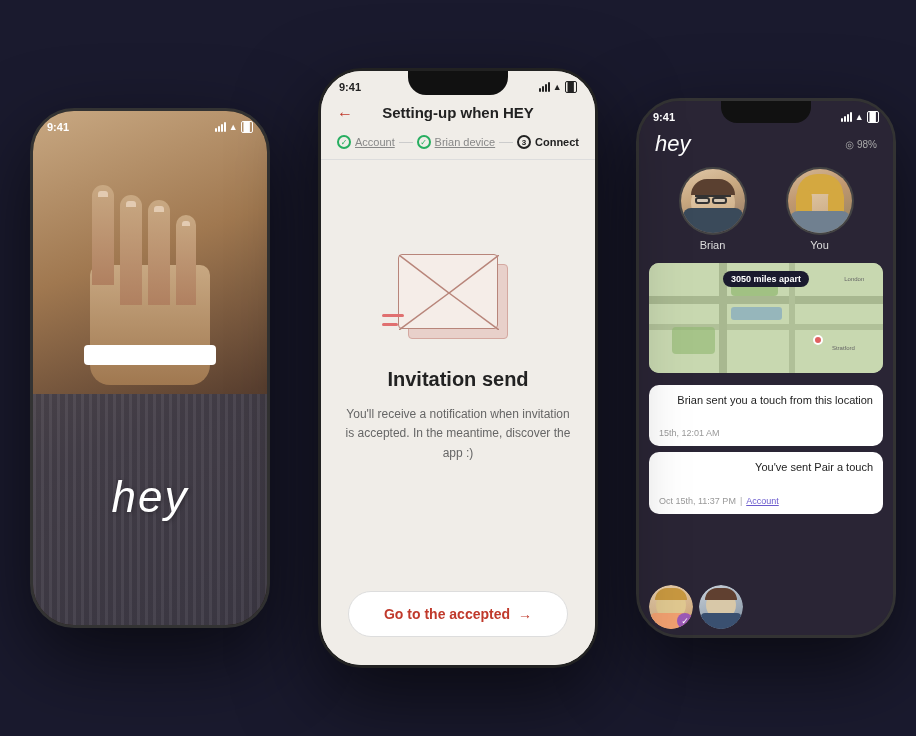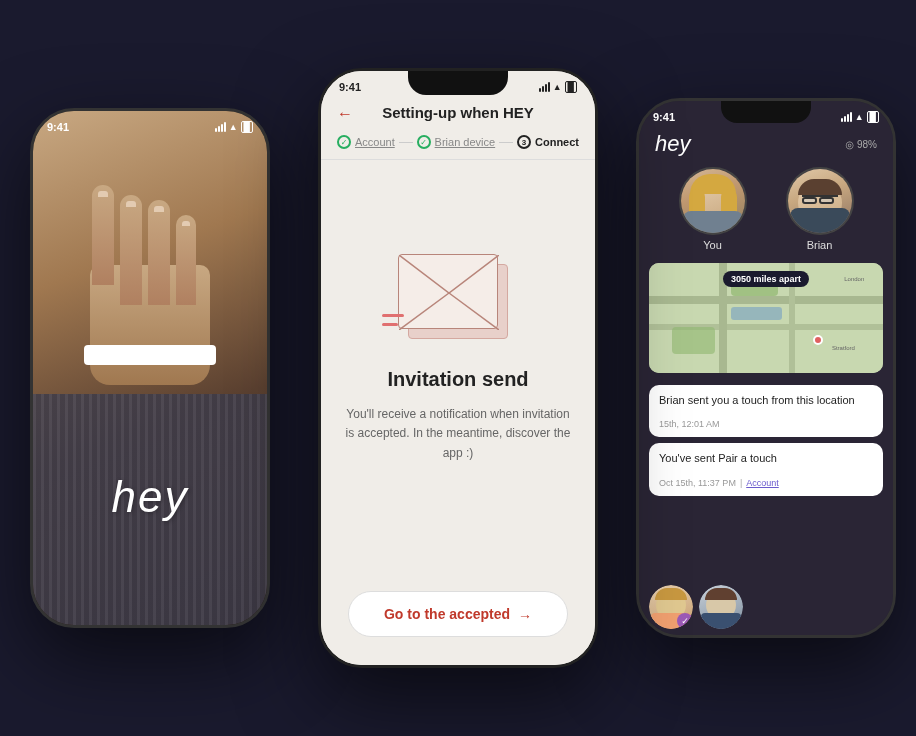--- a/index.html
+++ b/index.html
@@ -419,40 +419,41 @@
       background: #e06060;
       border-radius: 50%;
       border: 2px solid white;
     }
 
     
     .messages-area {
       flex: 1;
       padding: 4px 10px;
       overflow: hidden;
+      text-align: right;
     }
 
     .message-bubble {
       background: white;
       border-radius: 10px;
       padding: 8px 10px;
       margin-bottom: 6px;
     }
 
     .message-text {
       font-size: 11px;
       color: #222;
       line-height: 1.4;
       font-weight: 500;
     }
 
     .message-meta {
       font-size: 9px;
       color: #999;
-      margin-top: 11px;
+      margin-top: 20px;
       display: flex;
       align-items: center;
       gap: 4px;
     }
 
     .location-link {
       color: #6a5acd;
       text-decoration: underline;
       font-size: 9px;
     }
@@ -660,51 +661,51 @@
         <div class="battery-right">
           <span>◎</span>
           <span>98%</span>
         </div>
       </div>
 
       <div class="avatars-row">
 
         <div class="avatar-item">
           <div class="avatar-circle">
-            <div style="width:100%;height:100%;background:linear-gradient(160deg,#d4b896 0%,#c09870 40%,#908060 100%);position:relative;overflow:hidden;">
-
-              <div style="position:absolute;top:8px;left:50%;transform:translateX(-50%);width:44px;height:44px;background:linear-gradient(160deg,#e8d0b0,#c8a880);border-radius:50%;"></div>
-
-              <div style="position:absolute;top:5px;left:50%;transform:translateX(-50%);width:46px;height:20px;background:#d4a840;border-radius:23px 23px 0 0;"></div>
-              <div style="position:absolute;top:20px;left:8px;width:16px;height:36px;background:#d4a840;border-radius:8px;"></div>
-              <div style="position:absolute;top:20px;right:8px;width:16px;height:36px;background:#d4a840;border-radius:8px;"></div>
-
-              <div style="position:absolute;bottom:0;left:50%;transform:translateX(-50%);width:60px;height:22px;background:#708090;border-radius:8px 8px 0 0;"></div>
-            </div>
-          </div>
-          <span class="avatar-label">You</span>
-        </div>
-
-        <div class="avatar-item">
-          <div class="avatar-circle">
             <div style="width:100%;height:100%;background:linear-gradient(160deg,#e0c8a8 0%,#c8a880 40%,#8a7060 100%);position:relative;overflow:hidden;">
 
               <div style="position:absolute;top:12px;left:50%;transform:translateX(-50%);width:44px;height:44px;background:linear-gradient(160deg,#e8d0b0,#c8a880);border-radius:50%;"></div>
 
               <div style="position:absolute;top:26px;left:50%;transform:translateX(-50%);width:36px;height:8px;border-top:2px solid #333;display:flex;gap:2px;">
                 <div style="width:15px;height:7px;border:2px solid #333;border-radius:3px;background:rgba(200,220,240,0.3);"></div>
                 <div style="width:15px;height:7px;border:2px solid #333;border-radius:3px;background:rgba(200,220,240,0.3);"></div>
               </div>
 
               <div style="position:absolute;top:10px;left:50%;transform:translateX(-50%);width:44px;height:16px;background:#5a4030;border-radius:22px 22px 0 0;"></div>
 
               <div style="position:absolute;bottom:0;left:50%;transform:translateX(-50%);width:60px;height:25px;background:#3a4a5a;border-radius:8px 8px 0 0;"></div>
             </div>
           </div>
           <span class="avatar-label">Brian</span>
+        </div>
+
+        <div class="avatar-item">
+          <div class="avatar-circle">
+            <div style="width:100%;height:100%;background:linear-gradient(160deg,#d4b896 0%,#c09870 40%,#908060 100%);position:relative;overflow:hidden;">
+
+              <div style="position:absolute;top:8px;left:50%;transform:translateX(-50%);width:44px;height:44px;background:linear-gradient(160deg,#e8d0b0,#c8a880);border-radius:50%;"></div>
+
+              <div style="position:absolute;top:5px;left:50%;transform:translateX(-50%);width:46px;height:20px;background:#d4a840;border-radius:23px 23px 0 0;"></div>
+              <div style="position:absolute;top:20px;left:8px;width:16px;height:36px;background:#d4a840;border-radius:8px;"></div>
+              <div style="position:absolute;top:20px;right:8px;width:16px;height:36px;background:#d4a840;border-radius:8px;"></div>
+
+              <div style="position:absolute;bottom:0;left:50%;transform:translateX(-50%);width:60px;height:22px;background:#708090;border-radius:8px 8px 0 0;"></div>
+            </div>
+          </div>
+          <span class="avatar-label">You</span>
         </div>
       </div>
 
       <div class="map-area">
         <div class="map-bg">
 
           <div style="position:absolute;top:30%;left:0;right:0;height:8px;background:#a8b890;"></div>
           <div style="position:absolute;top:55%;left:0;right:0;height:6px;background:#b0c098;"></div>
           <div style="position:absolute;top:0;bottom:0;left:30%;width:8px;background:#a8b890;"></div>
           <div style="position:absolute;top:0;bottom:0;left:60%;width:6px;background:#b0c098;"></div>

